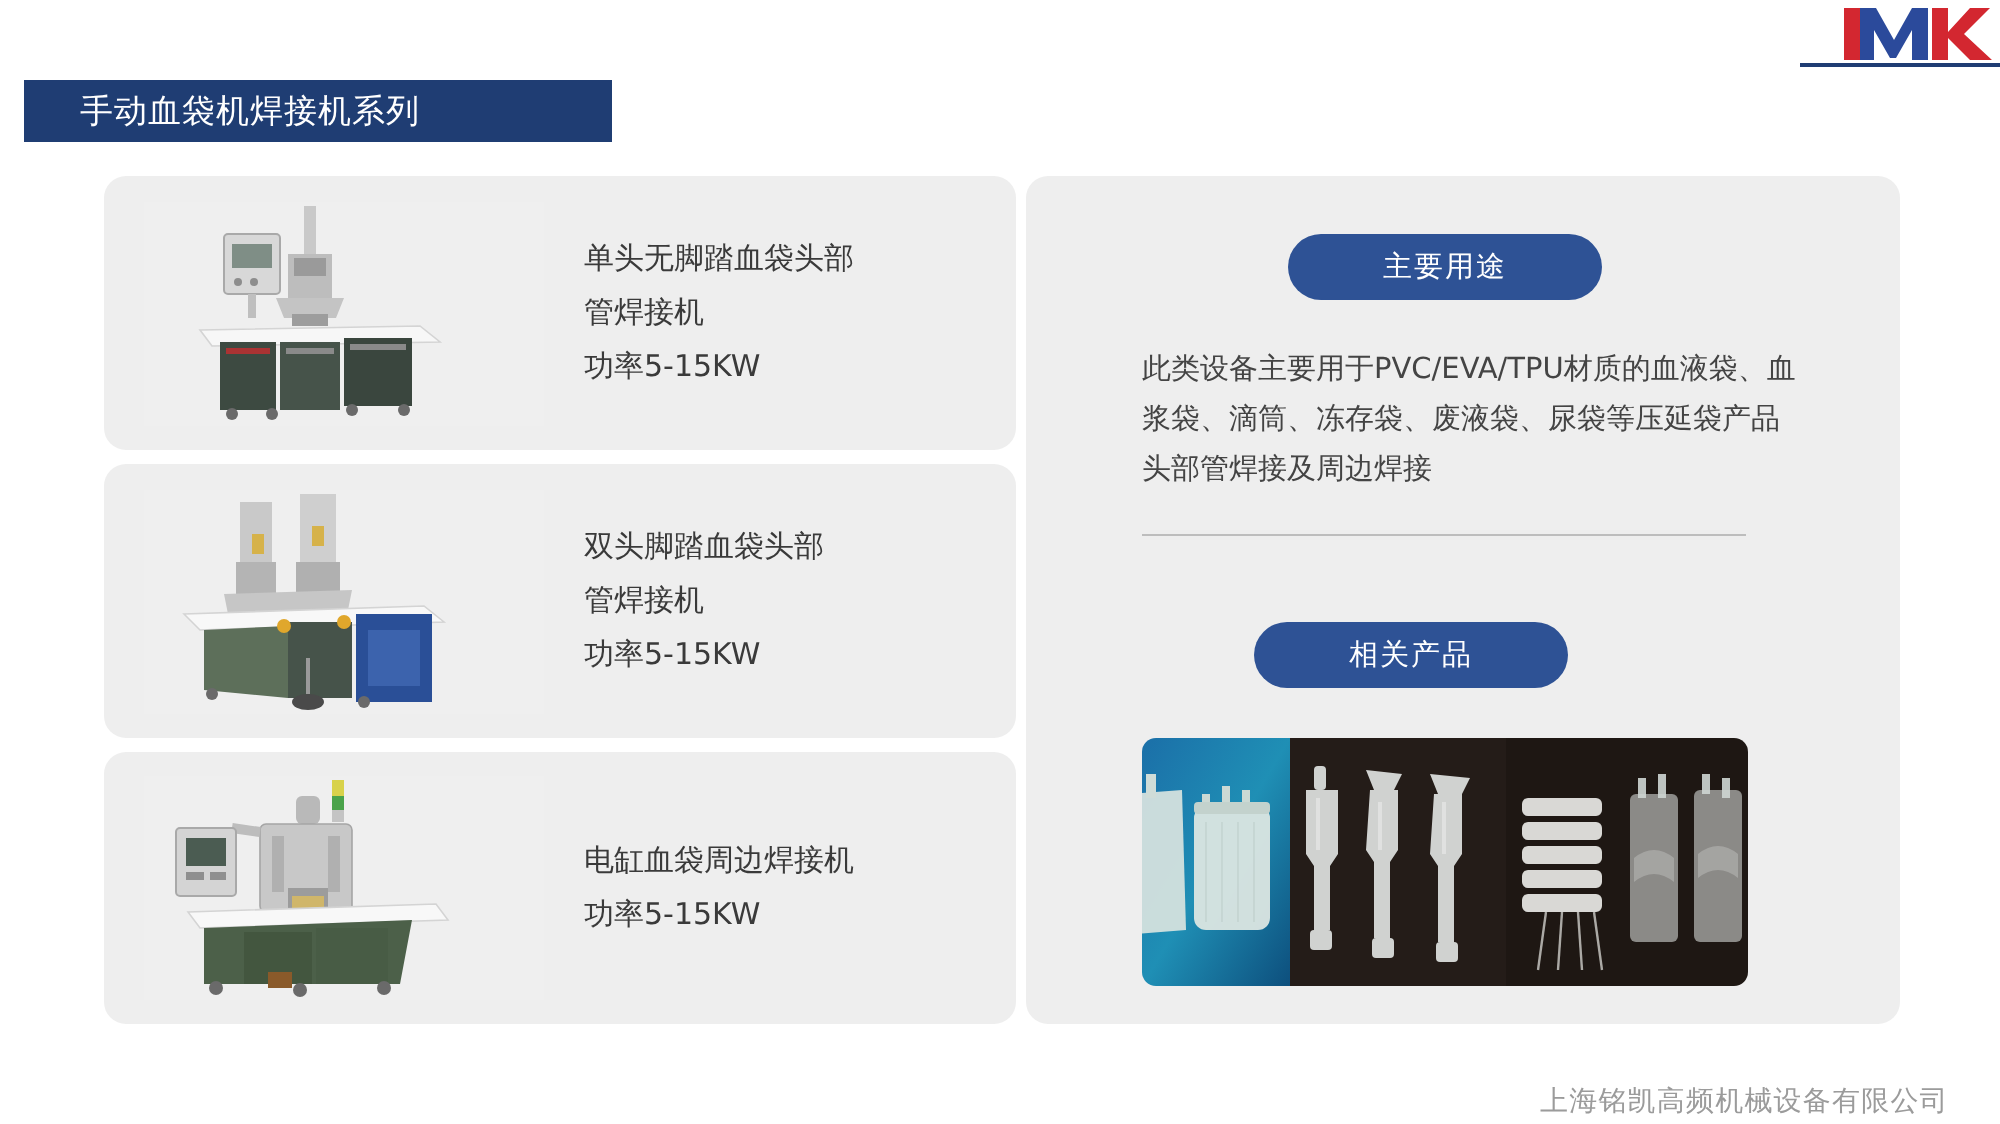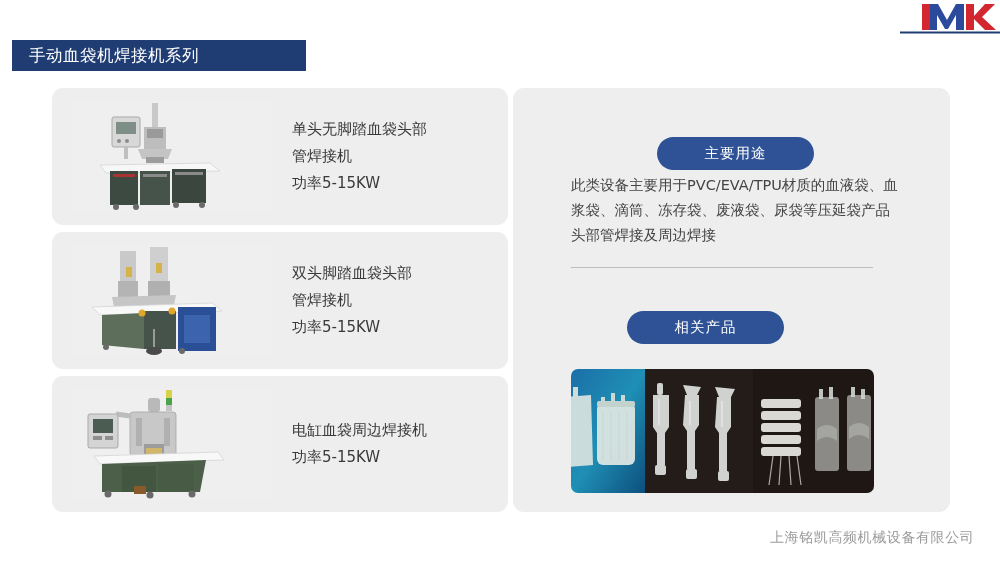--- a/index.html
+++ b/index.html
@@ -34,21 +34,21 @@
     width: 294px;
     height: 31px;
     background: #1f3d73;
     display: flex;
     align-items: center;
   }
   .header-title {
     color: #ffffff;
     font-size: 16.5px;
     letter-spacing: 0.5px;
-    padding-left: 17px;
+    padding-left: 28px;
     font-weight: 400;
     white-space: nowrap;
   }
 
   
   .left-col {
     position: absolute;
     left: 52px;
     top: 88px;
     width: 456px;
@@ -105,24 +105,23 @@
     border-radius: 17px;
     background: #2e5295;
     color: #ffffff;
     font-size: 14.5px;
     display: flex;
     align-items: center;
     justify-content: center;
     letter-spacing: 1px;
   }
   .pill-usage {
-    left: 144px;
+    left: 131px;
     top: 29px;
     width: 157px;
-    margin-top: 20px;
   }
   .pill-related {
     left: 114px;
     top: 223px;
     width: 157px;
   }
   .usage-body {
     position: absolute;
     left: 58px;
     top: 85px;
@@ -151,21 +150,21 @@
   }
   .strip-pane { height: 100%; position: relative; overflow: hidden; }
   .pane-a { width: 74px; }
   .pane-b { width: 108px; }
   .pane-c { width: 121px; }
 
   
   .footer {
     position: absolute;
     left: 770px;
-    top: 529px;
+    top: 542px;
     font-size: 14px;
     color: #9b9b9b;
     letter-spacing: 0.6px;
     white-space: nowrap;
   }
 </style>
 </head>
 <body>
 
 <div class="logo">

